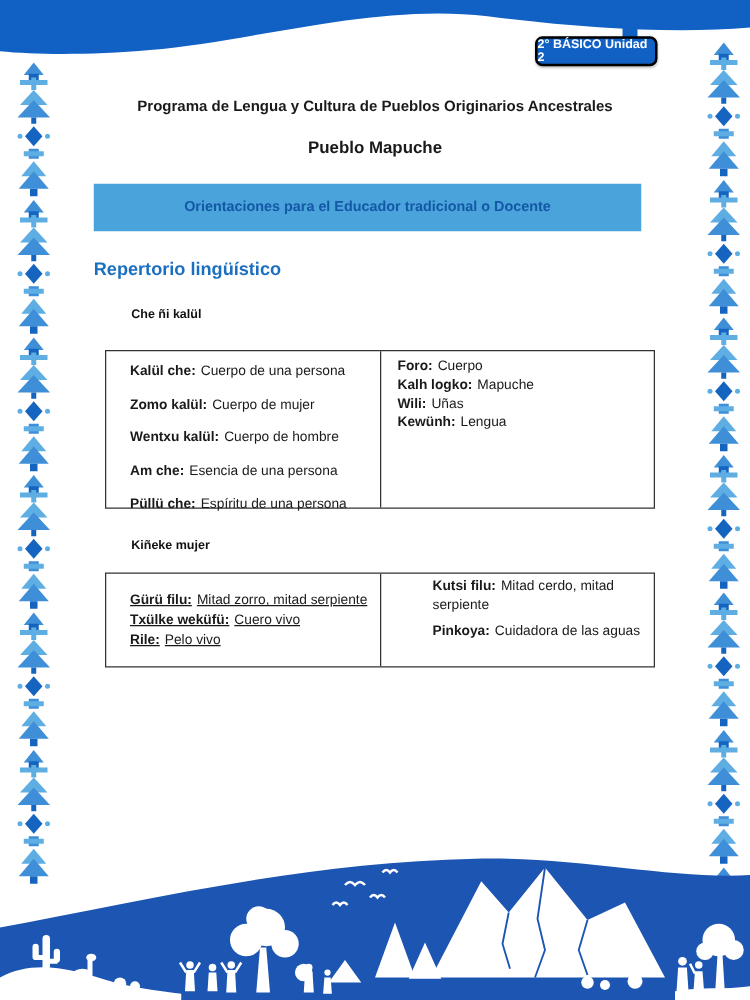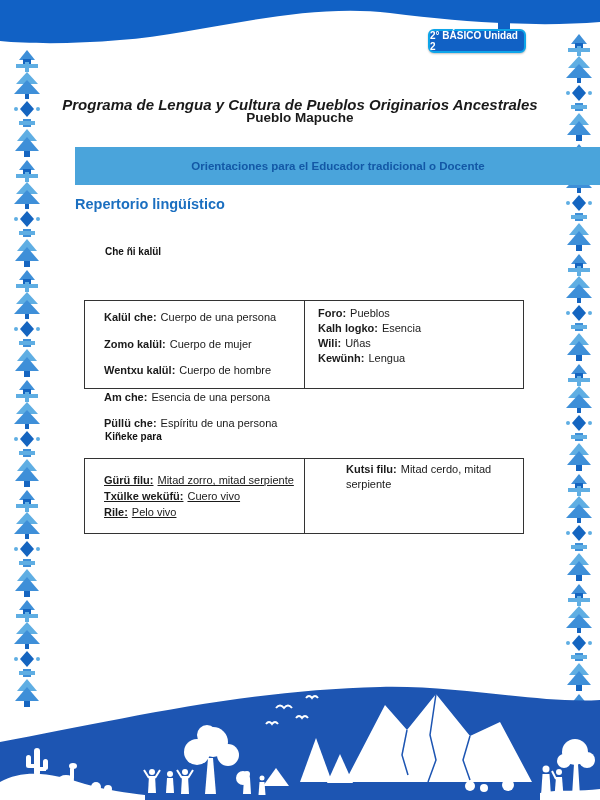--- a/index.html
+++ b/index.html
@@ -8,51 +8,51 @@
     background:#ffffff; overflow:hidden;
     font-family:"Liberation Sans", sans-serif; color:#1a1a1a;
   }
   .abs { position:absolute; }
 
   
   .top-wave { left:0; top:0; width:600px; height:48px; }
   .badge-stem { left:498px; top:14px; width:12px; height:18px; background:#1161C5; }
   .unit-badge {
     left:428px; top:29px; width:94px; height:20px;
-    background:#1161C5; border:2px solid #0ea5e9; border-radius:6px;
+    background:#1161C5; border:2px solid #000000; border-radius:6px;
     color:#ffffff; font-size:10px; font-weight:bold;
     display:flex; align-items:center; justify-content:center;
     box-shadow:0 1px 2px rgba(0,0,0,0.25);
   }
 
   
   .decor-col { width:38px; }
   .decor-left  { left:8px;  top:50px; }
   .decor-right { left:560px; top:34px; }
 
   
-  .doc-title    { left:60px; top:96px;  width:480px; text-align:center; font-size:15px; font-weight:bold;font-style:italic; }
+  .doc-title    { left:60px; top:78px;  width:480px; text-align:center; font-size:12px; font-weight:bold; }
   .doc-subtitle { left:60px; top:110px; width:480px; text-align:center; font-size:13.5px; font-weight:bold; }
   .orientation-banner {
-    left:75px; top:147px; width:526px; height:38px; background:#4AA4DB;
+    left:75px; top:147px; width:438px; height:38px; background:#4AA4DB;
     display:flex; align-items:center; justify-content:center;
   }
   .orientation-banner span { color:#1358A6; font-size:11.5px; font-weight:bold; }
 
-  .section-title { left:75px; top:196px; font-size:14.5px; font-weight:bold; color:#1B6FC0; }
+  .section-title { left:75px; top:208px; font-size:14.5px; font-weight:bold; color:#1B6FC0; }
   .vocab-subtitle { font-size:10px; font-weight:bold; color:#111; }
   .sub1 { left:105px; top:246px; }
   .sub2 { left:105px; top:431px; }
 
   
   .vtable {
     left:84px; width:440px; border:1.5px solid #333; background:#fff;
     display:flex; box-sizing:border-box;
   }
-  .vt1 { top:300px; height:89px; }
+  .vt1 { top:280px; height:127px; }
   .vt2 { top:458px; height:76px; }
   .cell { box-sizing:border-box; font-size:11px; }
   .cell-left  { flex:0 0 220px; border-right:1.5px solid #333; }
   .cell-right { flex:1; }
   .vt1 .cell-left  { padding:10px 6px 0 19px; }
   .vt1 .cell-left  .entry { margin-bottom:13.5px; line-height:13px; }
   .vt1 .cell-right { padding:5px 6px 0 13px; }
   .vt1 .cell-right .entry { line-height:15px; }
   .vt2 .cell-left  { padding:13px 6px 0 19px;text-decoration:underline; }
   .vt2 .cell-left  .entry { line-height:16px; }
@@ -126,37 +126,38 @@
 
   <div class="abs vtable vt1">
     <div class="cell cell-left">
       <div class="entry"><span class="term">Kalül che:</span><span class="def">Cuerpo de una persona</span></div>
       <div class="entry"><span class="term">Zomo kalül:</span><span class="def">Cuerpo de mujer</span></div>
       <div class="entry"><span class="term">Wentxu kalül:</span><span class="def">Cuerpo de hombre</span></div>
       <div class="entry"><span class="term">Am che:</span><span class="def">Esencia de una persona</span></div>
       <div class="entry"><span class="term">Püllü che:</span><span class="def">Espíritu de una persona</span></div>
     </div>
     <div class="cell cell-right">
-      <div class="entry"><span class="term">Foro:</span><span class="def">Pueblos</span></div>
-      <div class="entry"><span class="term">Kalh logko:</span><span class="def">Esencia</span></div>
+      <div class="entry"><span class="term">Foro:</span><span class="def">Cuerpo</span></div>
+      <div class="entry"><span class="term">Kalh logko:</span><span class="def">Mapuche</span></div>
       <div class="entry"><span class="term">Wili:</span><span class="def">Uñas</span></div>
       <div class="entry"><span class="term">Kewünh:</span><span class="def">Lengua</span></div>
     </div>
   </div>
 
-  <div class="abs vocab-subtitle sub2">Kiñeke para</div>
+  <div class="abs vocab-subtitle sub2">Kiñeke mujer</div>
 
   <div class="abs vtable vt2">
     <div class="cell cell-left">
       <div class="entry"><span class="term">Gürü filu:</span><span class="def">Mitad zorro, mitad serpiente</span></div>
       <div class="entry"><span class="term">Txülke weküfü:</span><span class="def">Cuero vivo</span></div>
       <div class="entry"><span class="term">Rile:</span><span class="def">Pelo vivo</span></div>
     </div>
     <div class="cell cell-right">
       <div class="entry"><span class="term">Kutsi filu:</span><span class="def">Mitad cerdo, mitad serpiente</span></div>
+      <div class="entry"><span class="term">Pinkoya:</span><span class="def">Cuidadora de las aguas</span></div>
     </div>
   </div>
 
   <svg class="abs footer-art" viewBox="0 0 600 120" preserveAspectRatio="none">
     <path d="M0,62 C110,42 240,10 380,7 C460,5 540,24 600,20 L600,120 L0,120 Z" fill="#1D55B2"></path>
     <g fill="#ffffff">
 
       <path d="M0,120 L0,102 C25,88 55,94 85,104 C105,110 128,113 145,115 L145,120 Z"></path>
       <rect x="34" y="68" width="6" height="28" rx="3"></rect>
       <rect x="26" y="75" width="5" height="13" rx="2.5"></rect>

